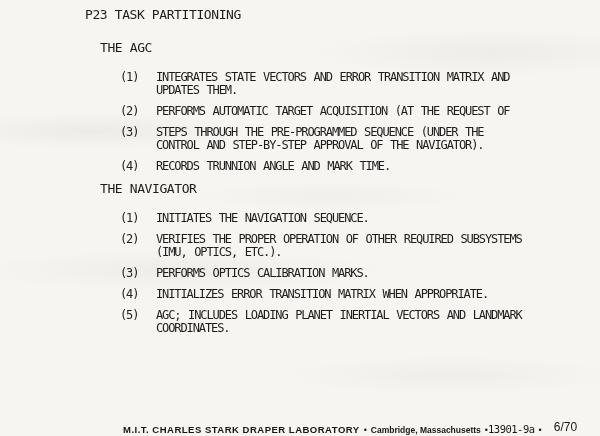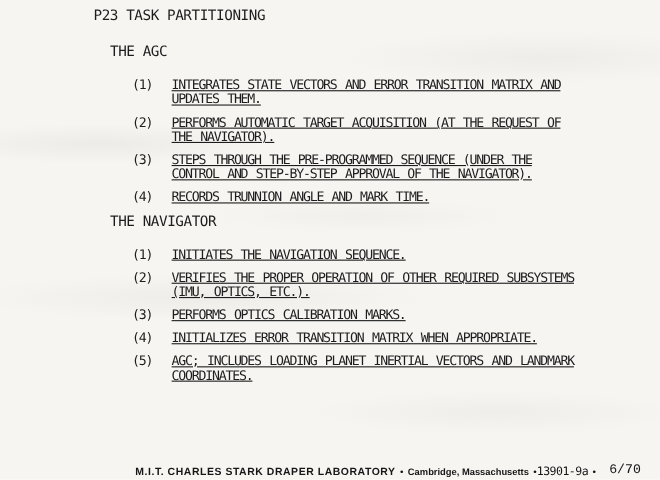--- a/index.html
+++ b/index.html
@@ -40,21 +40,21 @@
   .list-item {
     display: flex;
     margin-left: 120px;
     margin-bottom: 8px;
     font-size: 12px;
     line-height: 13px;
     letter-spacing: -1.1px;
     word-spacing: 1.5px;
   }
   .item-num { width: 36px; flex: none; }
-  .item-text div { white-space: nowrap; text-decoration: underline; }
+  .item-text div { white-space: nowrap; }
   .footer {
     position: absolute;
     left: 123px;
     top: 406px;
     display: flex;
     align-items: baseline;
     white-space: nowrap;
     color: #161616;
     font-family: "Liberation Sans", sans-serif;
     margin-top: 16px;
@@ -62,21 +62,21 @@
   .footer-org { font-size: 9.5px; font-weight: bold; letter-spacing: 0.5px; }
   .footer-bullet { font-size: 9px; margin: 0 4px; }
   .footer-bullet.tight { margin-right: 0; }
   .footer-location { font-size: 8.5px; font-weight: bold; }
   .footer-doc {
     font-family: "DejaVu Sans Mono", "Liberation Mono", monospace;
     font-size: 10.5px;
     letter-spacing: -0.5px;
   }
   .footer-date {
-    font-family: Liberation Mono, monospace;
+    font-family: Liberation Sans, sans-serif;
     font-size: 12px;
     margin-left: 8px;
     position: relative;
     top: -2px;
   }
 </style>
 </head>
 <body>
 
 <div class="page">
@@ -91,21 +91,20 @@
       <span class="item-text">
         <div>INTEGRATES STATE VECTORS AND ERROR TRANSITION MATRIX AND</div>
         <div>UPDATES THEM.</div>
       </span>
     </div>
 
     <div class="list-item">
       <span class="item-num">(2)</span>
       <span class="item-text">
         <div>PERFORMS AUTOMATIC TARGET ACQUISITION (AT THE REQUEST OF</div>
-        <div>THE NAVIGATOR).</div>
       </span>
     </div>
 
     <div class="list-item">
       <span class="item-num">(3)</span>
       <span class="item-text">
         <div>STEPS THROUGH THE PRE-PROGRAMMED SEQUENCE (UNDER THE</div>
         <div>CONTROL AND STEP-BY-STEP APPROVAL OF THE NAVIGATOR).</div>
       </span>
     </div>

